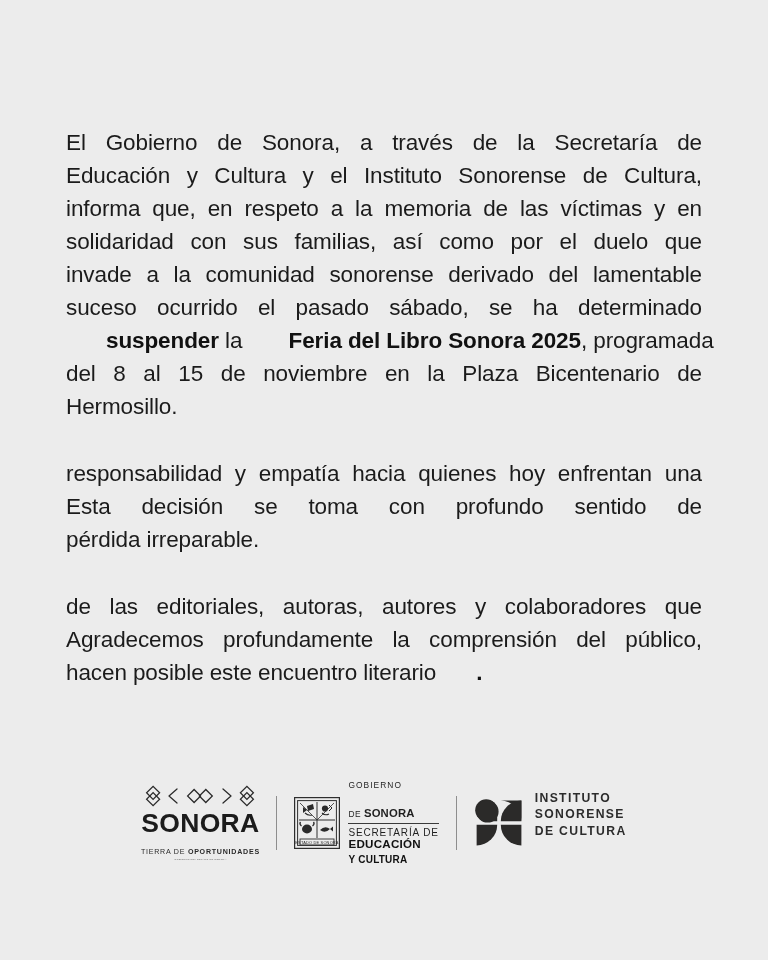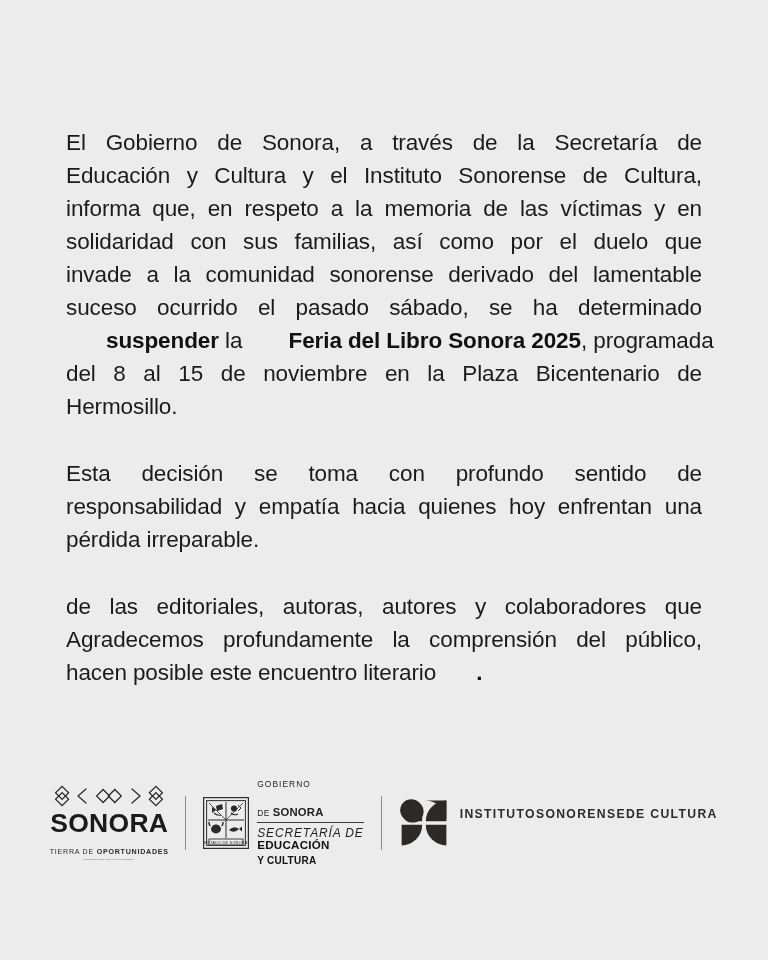--- a/index.html
+++ b/index.html
@@ -147,24 +147,23 @@
     margin-top: 18px;
   }
   .sec-gob-2 b { font-weight: bold; font-size: 11.3px; letter-spacing: 0.2px; }
   .sec-rule {
     height: 1px;
     background: #3a3a3a;
     margin: 4px 0 4.5px 0;
     width: 100%;
   }
   .sec-sub {
-    font-size: 12px;
+    font-size: 10px;
     letter-spacing: 0.85px;
     color: #1f1f1f;
-    font-style: italic;
   }
   .sec-main {
     font-size: 11.6px;
     font-weight: bold;
     letter-spacing: 0.25px;
     color: #111;
     margin-top: 0;
   }
   .sec-main-2 {
     font-size: 10px;
@@ -180,20 +179,21 @@
     align-items: center;
     gap: 11px;
   }
   .isc-mark {
     width: 50px;
     height: 50px;
     flex: 0 0 auto;
   }
   .isc-text {
     display: flex;
+    flex-direction: column;
     line-height: 1;
   }
   .isc-line {
     font-size: 12.2px;
     font-weight: bold;
     letter-spacing: 1.35px;
     color: #2c2c2c;
     margin-bottom: 4.5px;
   }
   .isc-line:last-child { margin-bottom: 17px; }
@@ -209,22 +209,22 @@
         <span class="ln"><span>Educación y Cultura y el Instituto Sonorense de Cultura,</span></span>
         <span class="ln"><span>informa que, en respeto a la memoria de las víctimas y en</span></span>
         <span class="ln"><span>solidaridad con sus familias, así como por el duelo que</span></span>
         <span class="ln"><span>invade a la comunidad sonorense derivado del lamentable</span></span>
         <span class="ln"><span>suceso ocurrido el pasado sábado, se ha determinado</span></span>
         <span class="ln"><b>suspender</b><span> la </span><b>Feria del Libro Sonora 2025</b><span>, programada</span></span>
         <span class="ln"><span>del 8 al 15 de noviembre en la Plaza Bicentenario de</span></span>
         <span class="ln last"><span>Hermosillo.</span></span>
       </p>
       <p class="para">
+        <span class="ln"><span>responsabilidad y empatía hacia quienes hoy enfrentan una</span></span>
         <span class="ln"><span>Esta decisión se toma con profundo sentido de</span></span>
-        <span class="ln"><span>responsabilidad y empatía hacia quienes hoy enfrentan una</span></span>
         <span class="ln last"><span>pérdida irreparable.</span></span>
       </p>
       <p class="para">
         <span class="ln"><span>de las editoriales, autoras, autores y colaboradores que</span></span>
         <span class="ln"><span>Agradecemos profundamente la comprensión del público,</span></span>
         <span class="ln last"><span>hacen posible este encuentro literario</span><b>.</b></span>
       </p>
     </div>
 
   <div class="footer">

